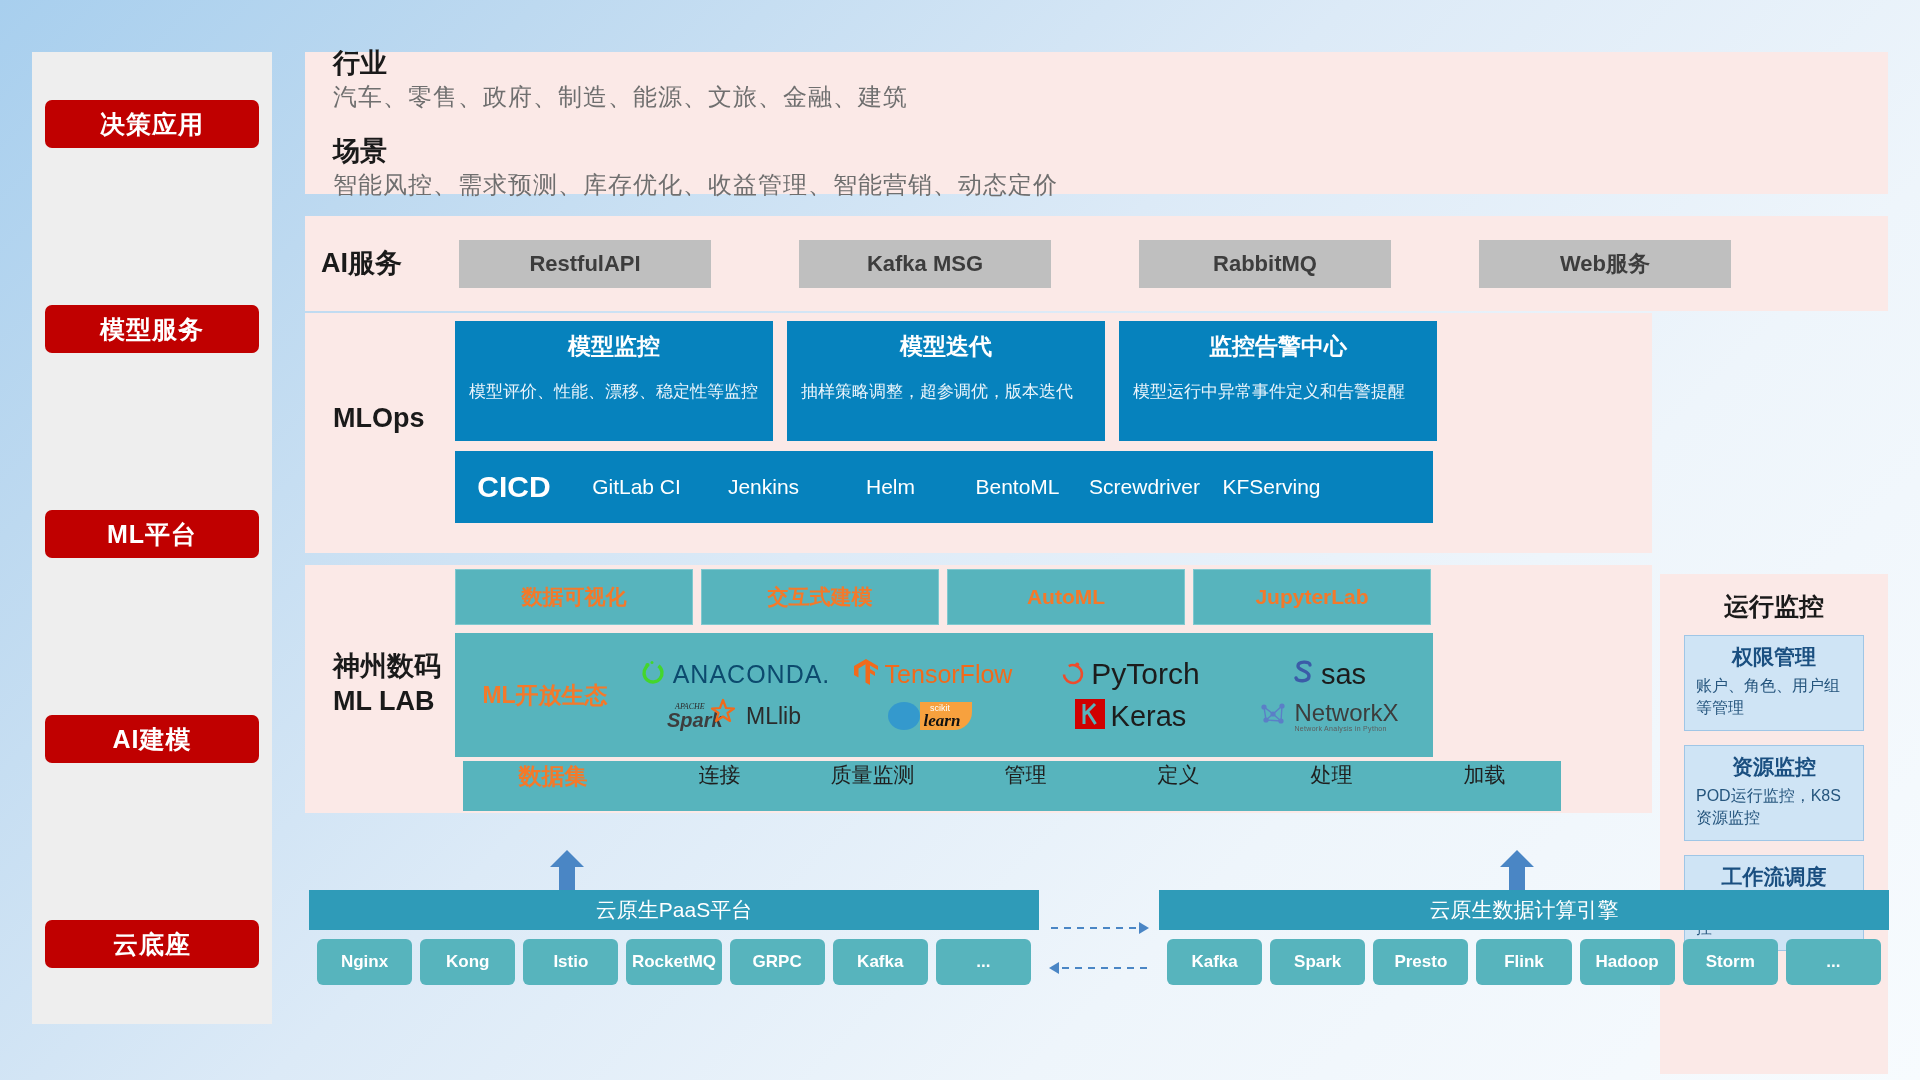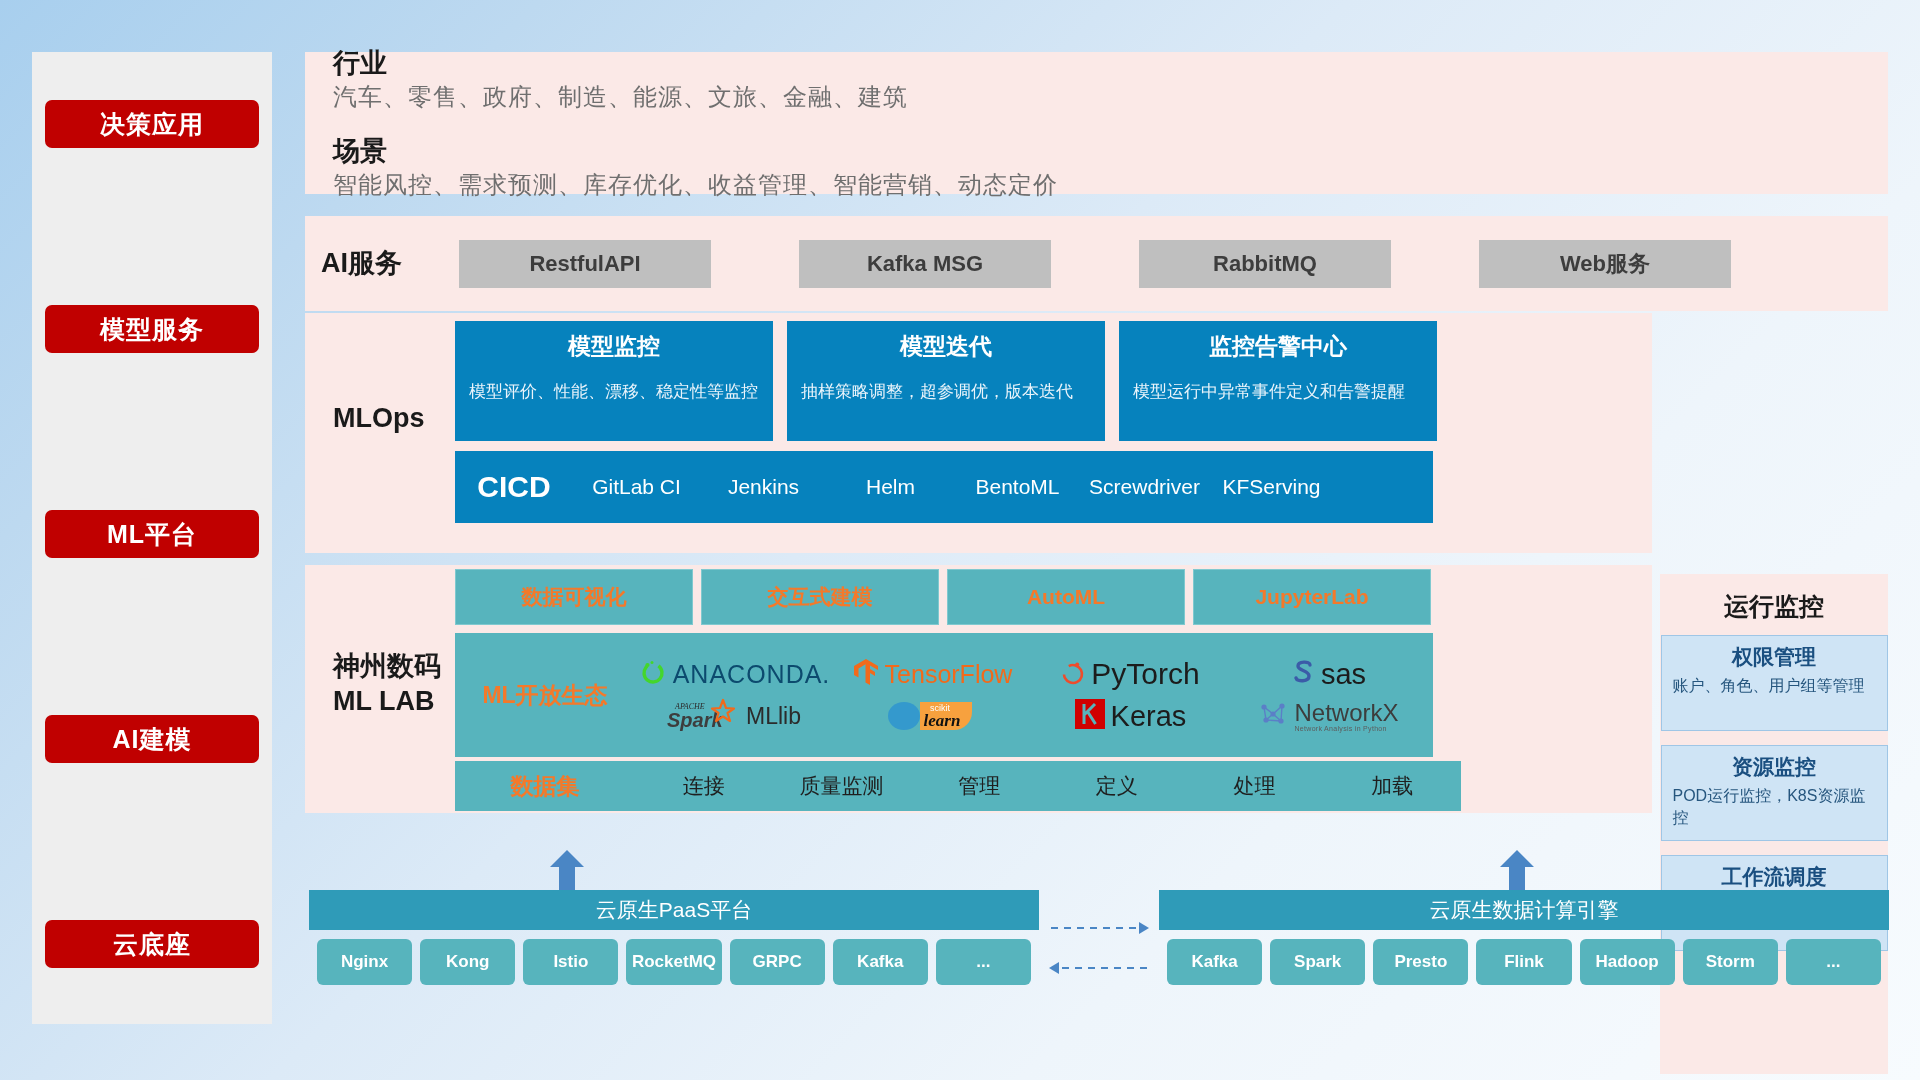--- a/index.html
+++ b/index.html
@@ -114,42 +114,42 @@
   }
   .logo-grid {
     flex: 1; display: grid; grid-template-columns: repeat(4, 1fr);
     grid-template-rows: 1fr 1fr; align-items: center; justify-items: center;
     padding-right: 6px;
   }
   .logo { display: flex; align-items: center; gap: 5px; }
   .logo-txt { font-size: 25px; }
 
   #dataset-bar {
-    position: absolute; left: 150px; top: 196px;
-    width: 1006px; height: 50px; background: #57b4bd;
-    display: flex; align-items: center;
+    position: absolute; left: 158px; top: 196px;
+    width: 1098px; height: 50px; background: #57b4bd;
+    display: flex; align-items: flex-start;
   }
   #dataset-bar .ds-label {
     width: 180px; text-align: center; color: #f4792a;
     font-size: 23px; font-weight: bold; flex: none;
   }
   .ds-item { flex: 1; text-align: center; color: #1f1f1f; font-size: 21px; }
 
   
   #monitor-col {
     position: absolute; left: 1355px; top: 261px;
     width: 228px; height: 500px; background: #fbe9e7;
     display: flex; flex-direction: column; align-items: center;
   }
   #monitor-title {
     font-size: 25px; font-weight: bold; color: #1a1a1a;
     margin-top: 16px; margin-bottom: 12px;
   }
   .mon-card {
-    width: 227px; height: 96px; background: #cfe4f5; border: 1px solid #9fc6e6;
+    width: 180px; height: 96px; background: #cfe4f5; border: 1px solid #9fc6e6;
     margin-bottom: 14px; padding: 7px 11px;
   }
   .mon-card .t { font-size: 21px; font-weight: bold; color: #1a4f80; text-align: center; }
   .mon-card .d { font-size: 16px; color: #26567e; line-height: 1.4; margin-top: 4px; }
 
   
   #cloud-zone { position: absolute; left: 0; top: 800px; width: 1583px; height: 172px; }
   .cloud-group { position: absolute; top: 38px; }
   #group-paas { left: 4px; width: 730px; }
   #group-engine { left: 854px; width: 730px; }

